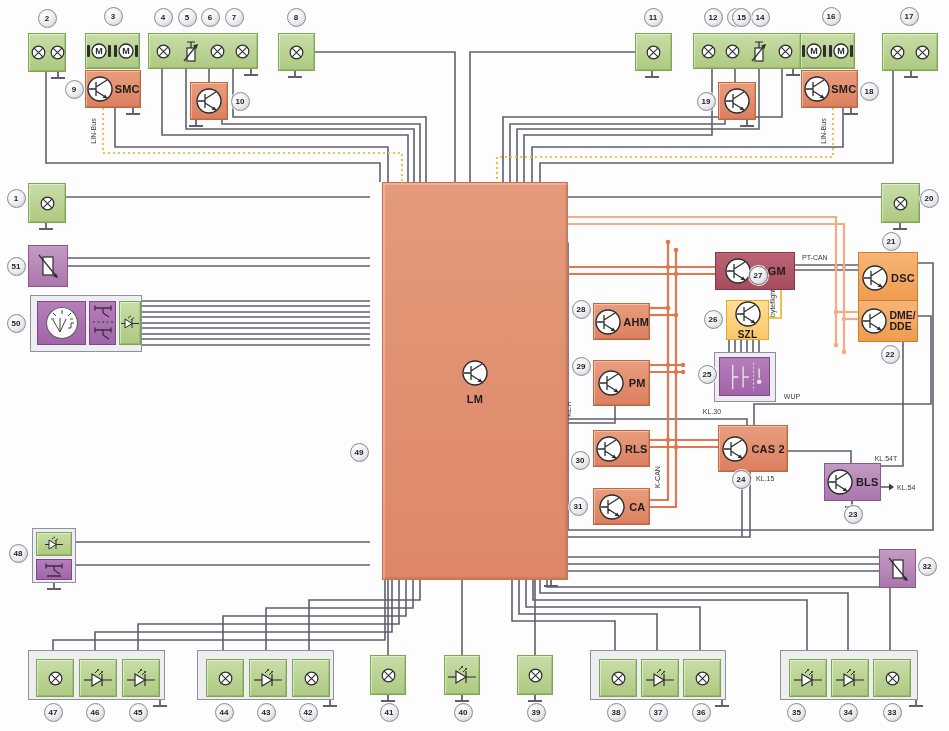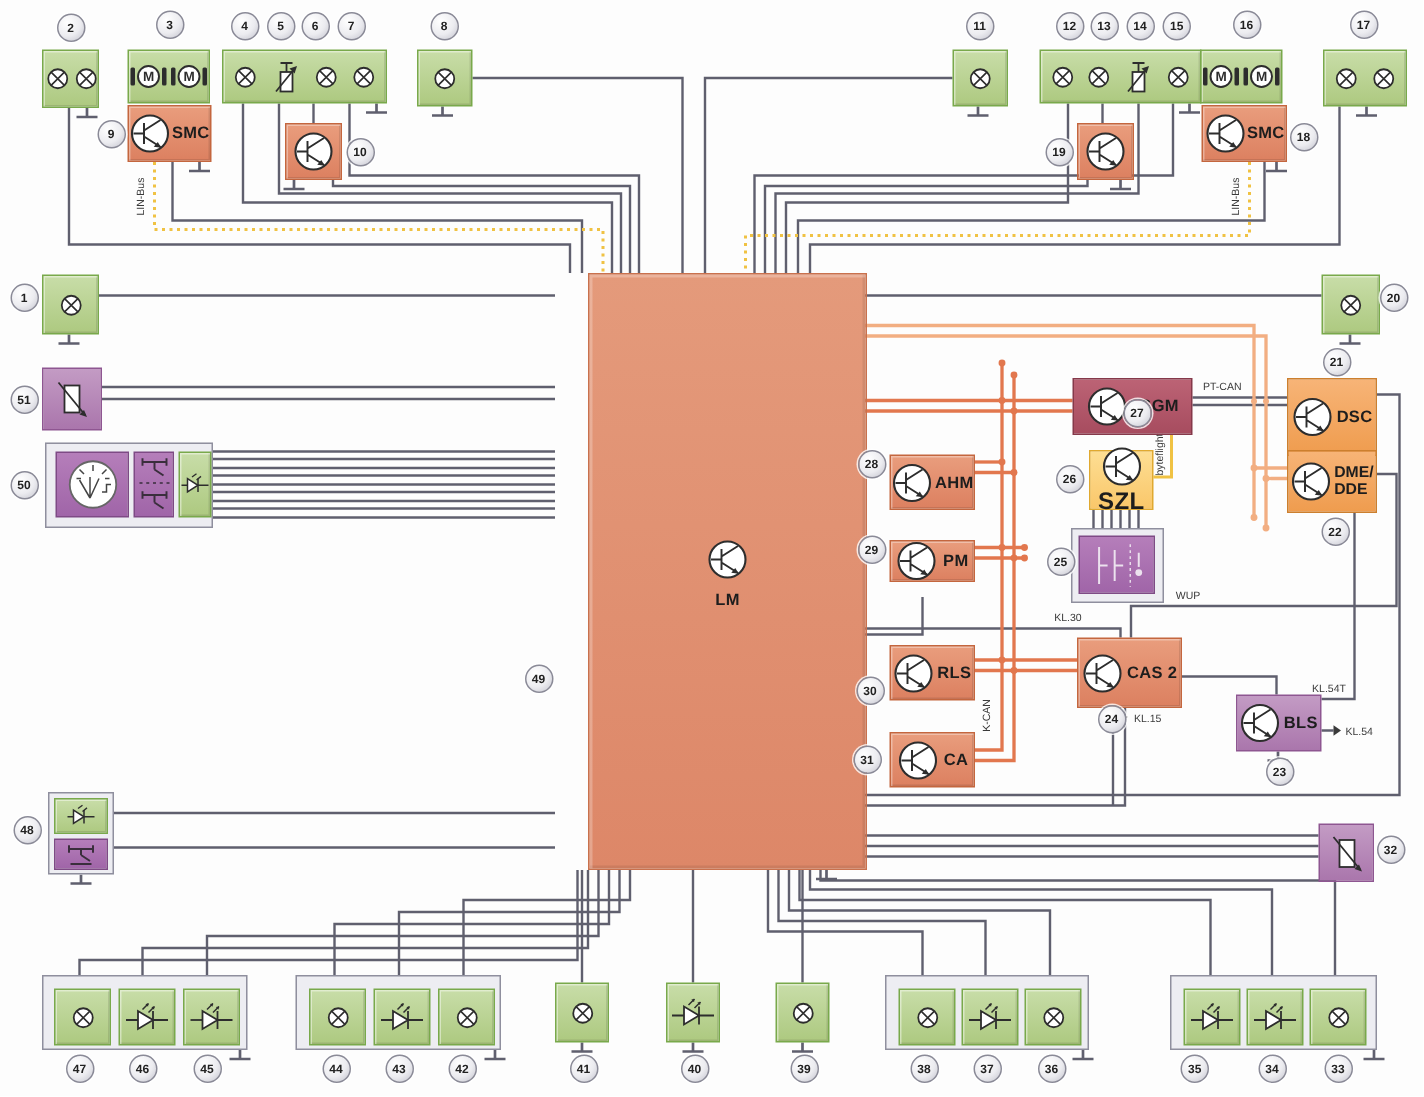--- a/index.html
+++ b/index.html
@@ -183,21 +183,21 @@
 <div class="mod salmon" style="left:801px;top:70px;width:57px;height:38px;">
   <span class="sym s24">
         <svg width="28" height="28" viewBox="0 0 28 28">
           <circle cx="14" cy="14" r="12" fill="#fff" stroke="#2d2d2d" stroke-width="1.4"></circle>
           <path d="M3 14 H10 M10 7 V21 M10 12 L21 5 M10 16 L21 23" stroke="#2d2d2d" stroke-width="1.3" fill="none"></path>
           <polygon points="21.5,23.5 16.5,22.8 19.2,19.6" fill="#2d2d2d"></polygon>
         </svg>
       </span>
   <span class="lbl">SMC</span>
 </div>
-<div class="mod lmbox" style="left:392px;top:182px;width:186px;height:398px;">
+<div class="mod lmbox" style="left:382px;top:182px;width:186px;height:398px;">
   <div class="lm-core">
     <span class="sym s34"><svg width="28" height="28" viewBox="0 0 28 28">
             <circle cx="14" cy="14" r="12" fill="#fff" stroke="#2d2d2d" stroke-width="1.4"></circle>
             <path d="M3 14 H10 M10 7 V21 M10 12 L21 5 M10 16 L21 23" stroke="#2d2d2d" stroke-width="1.3" fill="none"></path>
             <polygon points="21.5,23.5 16.5,22.8 19.2,19.6" fill="#2d2d2d"></polygon>
           </svg></span>
     <span class="lbl">LM</span>
   </div>
 </div>
 <div class="mod maroon" style="left:715px;top:252px;width:80px;height:38px;">
@@ -234,33 +234,33 @@
   </span>
 </div>
 <div class="mod yellowbox vstack" style="left:726px;top:300px;width:43px;height:40px;">
   <span class="sym s20">
         <svg width="28" height="28" viewBox="0 0 28 28">
           <circle cx="14" cy="14" r="12" fill="#fff" stroke="#2d2d2d" stroke-width="1.4"></circle>
           <path d="M3 14 H10 M10 7 V21 M10 12 L21 5 M10 16 L21 23" stroke="#2d2d2d" stroke-width="1.3" fill="none"></path>
           <polygon points="21.5,23.5 16.5,22.8 19.2,19.6" fill="#2d2d2d"></polygon>
         </svg>
       </span>
-  <span class="lbl" style="font-size:16px;">SZL</span>
+  <span class="lbl" style="font-size:10px;">SZL</span>
 </div>
 <div class="mod salmon" style="left:593px;top:303px;width:57px;height:37px;justify-content:space-between;">
   <span class="sym s22">
         <svg width="28" height="28" viewBox="0 0 28 28">
           <circle cx="14" cy="14" r="12" fill="#fff" stroke="#2d2d2d" stroke-width="1.4"></circle>
           <path d="M3 14 H10 M10 7 V21 M10 12 L21 5 M10 16 L21 23" stroke="#2d2d2d" stroke-width="1.3" fill="none"></path>
           <polygon points="21.5,23.5 16.5,22.8 19.2,19.6" fill="#2d2d2d"></polygon>
         </svg>
       </span>
   <span class="lbl">AHM</span>
 </div>
-<div class="mod salmon" style="left:593px;top:360px;width:57px;height:28px;">
+<div class="mod salmon" style="left:593px;top:360px;width:57px;height:46px;">
   <span class="sym s22">
         <svg width="28" height="28" viewBox="0 0 28 28">
           <circle cx="14" cy="14" r="12" fill="#fff" stroke="#2d2d2d" stroke-width="1.4"></circle>
           <path d="M3 14 H10 M10 7 V21 M10 12 L21 5 M10 16 L21 23" stroke="#2d2d2d" stroke-width="1.3" fill="none"></path>
           <polygon points="21.5,23.5 16.5,22.8 19.2,19.6" fill="#2d2d2d"></polygon>
         </svg>
       </span>
   <span class="lbl">PM</span>
 </div>
 <div class="mod salmon" style="left:593px;top:430px;width:57px;height:37px;">
@@ -717,21 +717,21 @@
       <div class="badge" style="left: 177.5px; top: 7.5px;">5</div>
       <div class="badge" style="left: 200.5px; top: 7.5px;">6</div>
       <div class="badge" style="left: 224.5px; top: 7.5px;">7</div>
       <div class="badge" style="left: 286.5px; top: 7.5px;">8</div>
       <div class="badge" style="left: 64.5px; top: 79.5px;">9</div>
       <div class="badge" style="left: 230.5px; top: 91.5px;">10</div>
       <div class="badge" style="left: 643.5px; top: 7.5px;">11</div>
       <div class="badge" style="left: 703.5px; top: 7.5px;">12</div>
       <div class="badge" style="left: 726.5px; top: 7.5px;">13</div>
       <div class="badge" style="left: 750.5px; top: 7.5px;">14</div>
-      <div class="badge" style="left: 775px; top: 7.5px;">15</div>
+      <div class="badge" style="left: 732px; top: 7.5px;">15</div>
       <div class="badge" style="left: 821.5px; top: 6.5px;">16</div>
       <div class="badge" style="left: 899.5px; top: 6.5px;">17</div>
       <div class="badge" style="left: 859.5px; top: 81.5px;">18</div>
       <div class="badge" style="left: 696.5px; top: 91.5px;">19</div>
       <div class="badge" style="left: 919.5px; top: 188.5px;">20</div>
       <div class="badge" style="left: 881.5px; top: 231.5px;">21</div>
       <div class="badge" style="left: 880.5px; top: 344.5px;">22</div>
       <div class="badge" style="left: 843.5px; top: 504.5px;">23</div>
       <div class="badge" style="left: 731.5px; top: 469.5px;">24</div>
       <div class="badge" style="left: 697.5px; top: 364.5px;">25</div>

